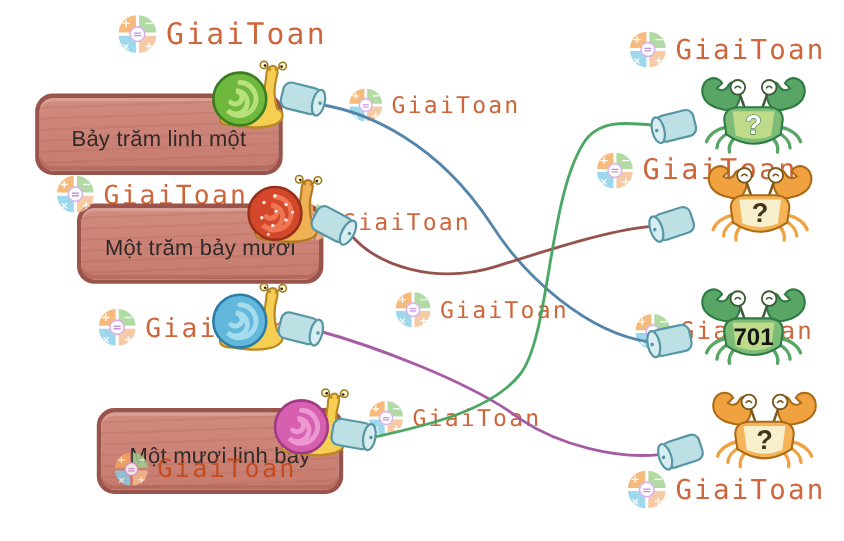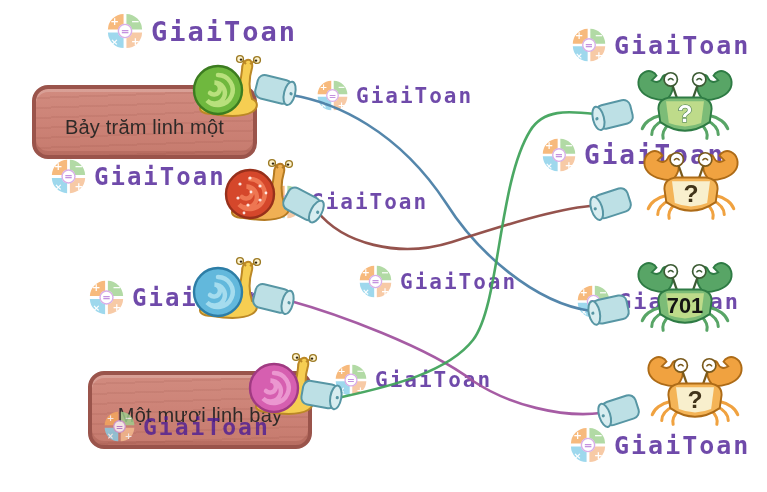--- a/index.html
+++ b/index.html
@@ -10,21 +10,21 @@
         background:linear-gradient(180deg,#d18b7f 0%,#cc8276 55%,#c67b6e 100%);
         background-blend-mode:multiply;box-sizing:border-box;
         display:flex;align-items:center;justify-content:center;
         box-shadow:inset 0 3px 0 rgba(255,255,255,.18), inset 0 -4px 0 rgba(120,50,40,.18);}
   .sign::after{content:"";position:absolute;inset:0;border-radius:12px;
         background:repeating-linear-gradient(178deg,rgba(130,60,50,0) 0 8px,rgba(130,60,50,.10) 8px 10px);
         pointer-events:none;}
   .sign-text{font-size:20px;color:#2f2a28;letter-spacing:.2px;padding-top:10px;z-index:1;}
   
   .wm{position:absolute;z-index:2;display:flex;align-items:center;gap:7px;opacity:.8;pointer-events:none;}
-  .wm-text{font-family:"DejaVu Sans Mono",monospace;font-weight:bold;color:#4c1d95;letter-spacing:2px;}
+  .wm-text{font-family:"DejaVu Sans Mono",monospace;font-weight:normal;color:#c2410c;letter-spacing:2px;}
   
   #strings{position:absolute;left:0;top:0;z-index:3;}
   #strings path{fill:none;stroke-width:2.6;stroke-linecap:round;opacity:.95;}
   
   .art{position:absolute;z-index:4;}
   .cup{transform-origin:50% 50%;}
   .snail-green{--shell:#6fb83e;--shell-line:#3c7c20;--spiral:#b8e07c;--sbody:#f6ce52;--sbody-line:#bb8826;}
   .snail-red{--shell:#d5472b;--shell-line:#97301b;--spiral:#ee7652;--sbody:#f0b054;--sbody-line:#b47a22;}
   .snail-blue{--shell:#62b8dc;--shell-line:#2d7da6;--spiral:#a5dcee;--sbody:#f6ce52;--sbody-line:#bb8826;}
   .snail-pink{--shell:#d65fb0;--shell-line:#a03a82;--spiral:#eb97d0;--sbody:#f6ce52;--sbody-line:#bb8826;}
@@ -96,20 +96,23 @@
   <svg id="strings" width="767" height="492">
     <path d="M 291 95 C 335 102 398 130 446 203 C 477 252 534 303 591 311" stroke="#4b7fa6"></path>
     <path d="M 317 211 C 342 243 398 259 452 242 C 505 225 556 209 590 206" stroke="#8f4a43"></path>
     <path d="M 287 300 C 338 314 428 347 473 381 C 509 405 562 418 601 413" stroke="#a1539f"></path>
     <path d="M 342 397 C 392 386 448 372 473 340 C 500 305 498 183 530 131 C 543 109 568 111 595 114" stroke="#41a35c"></path>
   </svg>
 
   <div class="sign" style="left:32px;top:85px;width:225px;height:74px;">
     <div class="sign-text">Bảy trăm linh một</div>
   </div>
+  <div class="sign" style="left:70px;top:185px;width:224px;height:73px;">
+    <div class="sign-text">Một trăm bảy mươi</div>
+  </div>
   <div class="sign" style="left:88px;top:371px;width:224px;height:78px;">
     <div class="sign-text">Một mươi linh bảy</div>
   </div>
 
   <div class="wm" style="left:106px;top:12px;">
     <svg width="38" height="38">
         <use href="#gt-logo"></use>
       </svg>
     <span class="wm-text" style="font-size:27px;">GiaiToan</span>
   </div>

